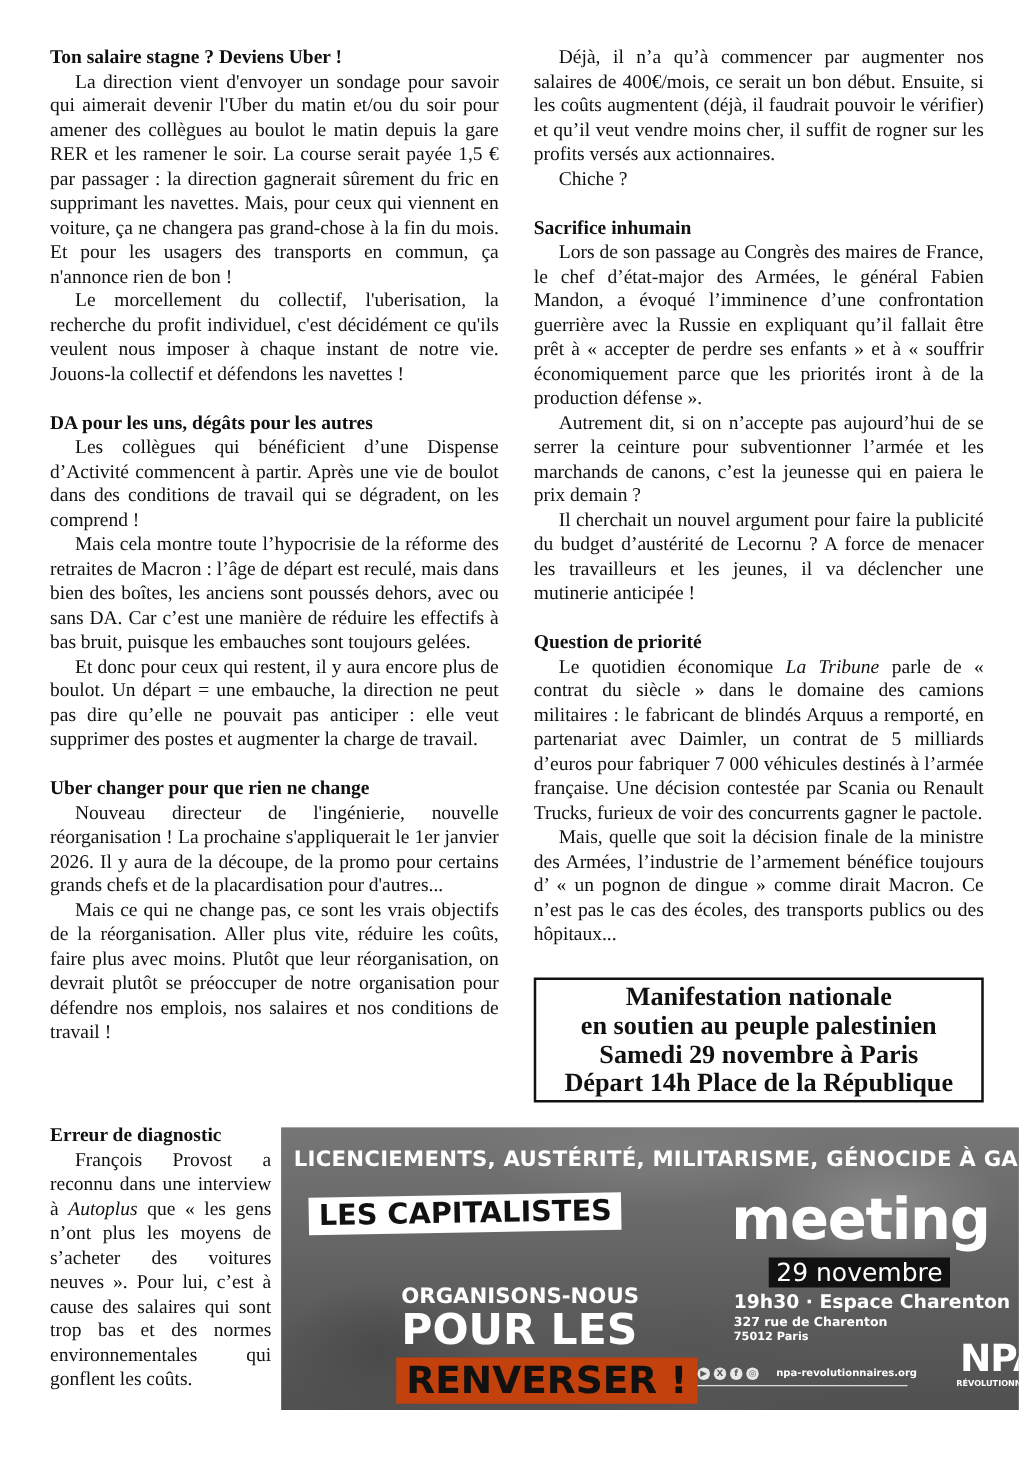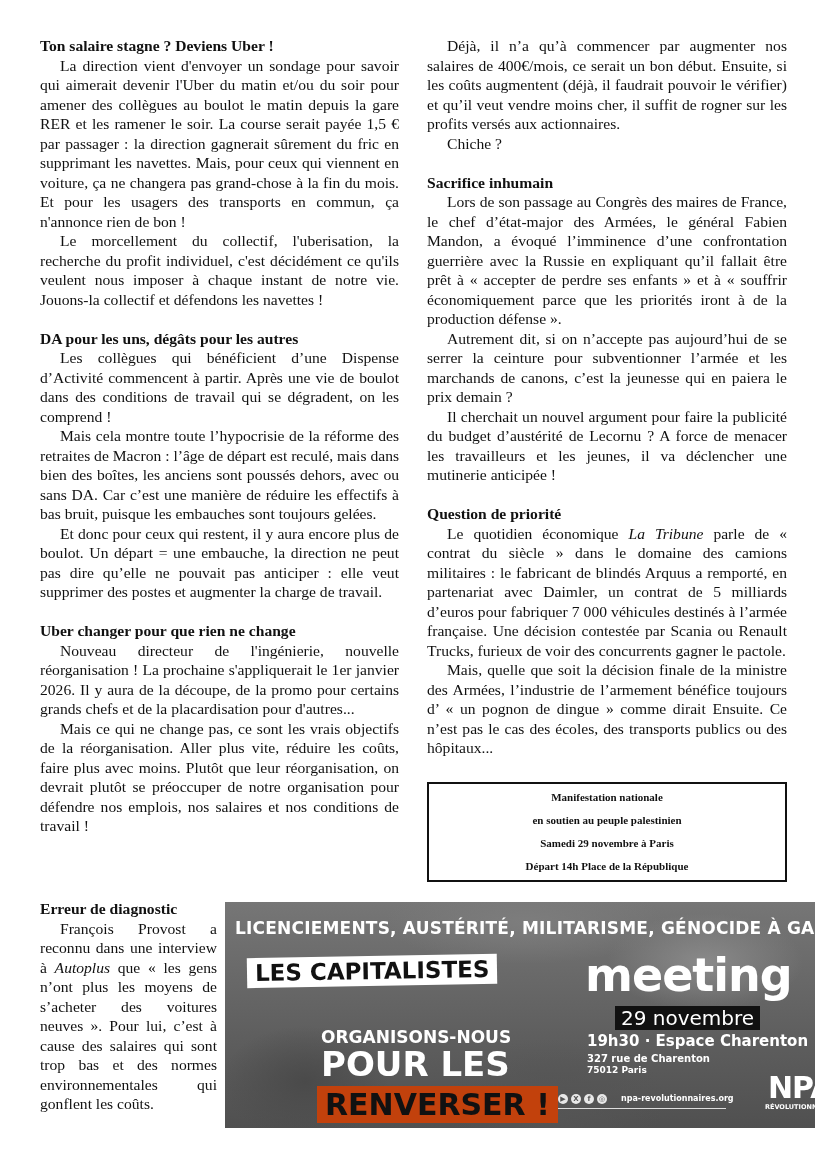--- a/index.html
+++ b/index.html
@@ -9,21 +9,21 @@
   #colL { left:40px; top:36px; width:359px; }
   #colR { left:427px; top:36px; width:360px; }
   .art { margin:0; }
   .art + .art { margin-top:19.5px; }
   .h { font-weight:bold; margin:0; }
   .p { margin:0; text-indent:20px; text-align:justify; }
   #art-diag { position:absolute; left:40px; top:899px; width:177px; font-size:15.6px; line-height:19.5px; }
   #art-diag .p { text-align:justify; }
   #demo-box { position:absolute; left:427px; top:782px; width:356px; height:94px;
               border:2px solid #111; text-align:center; font-weight:bold;
-              font-size:11px; line-height:23px; padding-top:2px; box-sizing:content-box; }
+              font-size:21px; line-height:23px; padding-top:2px; box-sizing:content-box; }
   #poster { position:absolute; left:225px; top:902px; width:590px; height:226px;
             background:#6f6f6f; overflow:hidden; font-family:"DejaVu Sans", sans-serif; }
   #poster .bg { position:absolute; inset:0;
      background:
        radial-gradient(ellipse 120px 80px at 80px 180px, #4a4a4a 0%, transparent 70%),
        radial-gradient(ellipse 160px 90px at 330px 200px, #555 0%, transparent 70%),
        radial-gradient(ellipse 140px 70px at 480px 60px, #8a8a8a 0%, transparent 70%),
        radial-gradient(ellipse 200px 60px at 300px 20px, #7d7d7d 0%, transparent 70%),
        linear-gradient(180deg, #767676 0%, #5e5e5e 60%, #505050 100%); }
   .pt { position:absolute; color:#fff; font-weight:bold; white-space:nowrap; }
@@ -80,21 +80,21 @@
   </div>
   <div class="art">
     <p class="h">Sacrifice inhumain</p>
     <p class="p">Lors de son passage au Congrès des maires de France, le chef d’état-major des Armées, le général Fabien Mandon, a évoqué l’imminence d’une confrontation guerrière avec la Russie en expliquant qu’il fallait être prêt à « accepter de perdre ses enfants » et à « souffrir économiquement parce que les priorités iront à de la production défense ».</p>
     <p class="p">Autrement dit, si on n’accepte pas aujourd’hui de se serrer la ceinture pour subventionner l’armée et les marchands de canons, c’est la jeunesse qui en paiera le prix demain ?</p>
     <p class="p">Il cherchait un nouvel argument pour faire la publicité du budget d’austérité de Lecornu ?  A force de menacer les travailleurs et les jeunes, il va déclencher une mutinerie anticipée !</p>
   </div>
   <div class="art">
     <p class="h">Question de priorité</p>
     <p class="p"><span>Le quotidien économique </span><i>La Tribune</i><span> parle de « contrat du siècle » dans le domaine des camions militaires : le fabricant de blindés Arquus a remporté, en partenariat avec Daimler, un contrat de 5 milliards d’euros pour fabriquer 7 000 véhicules destinés à l’armée française. Une décision contestée par Scania ou Renault Trucks, furieux de voir des concurrents gagner le pactole.</span></p>
-    <p class="p">Mais, quelle que soit la décision finale de la ministre des Armées, l’industrie de l’armement bénéfice toujours d’ « un pognon de dingue » comme dirait Ensuite. Ce n’est pas le cas des écoles, des transports publics ou des hôpitaux...</p>
+    <p class="p">Mais, quelle que soit la décision finale de la ministre des Armées, l’industrie de l’armement bénéfice toujours d’ « un pognon de dingue » comme dirait Macron. Ce n’est pas le cas des écoles, des transports publics ou des hôpitaux...</p>
   </div>
 </div>
 
 <div id="demo-box">
   <div>Manifestation nationale</div>
   <div>en soutien au peuple palestinien</div>
   <div>Samedi 29 novembre à Paris</div>
   <div>Départ 14h Place de la République</div>
 </div>
 

